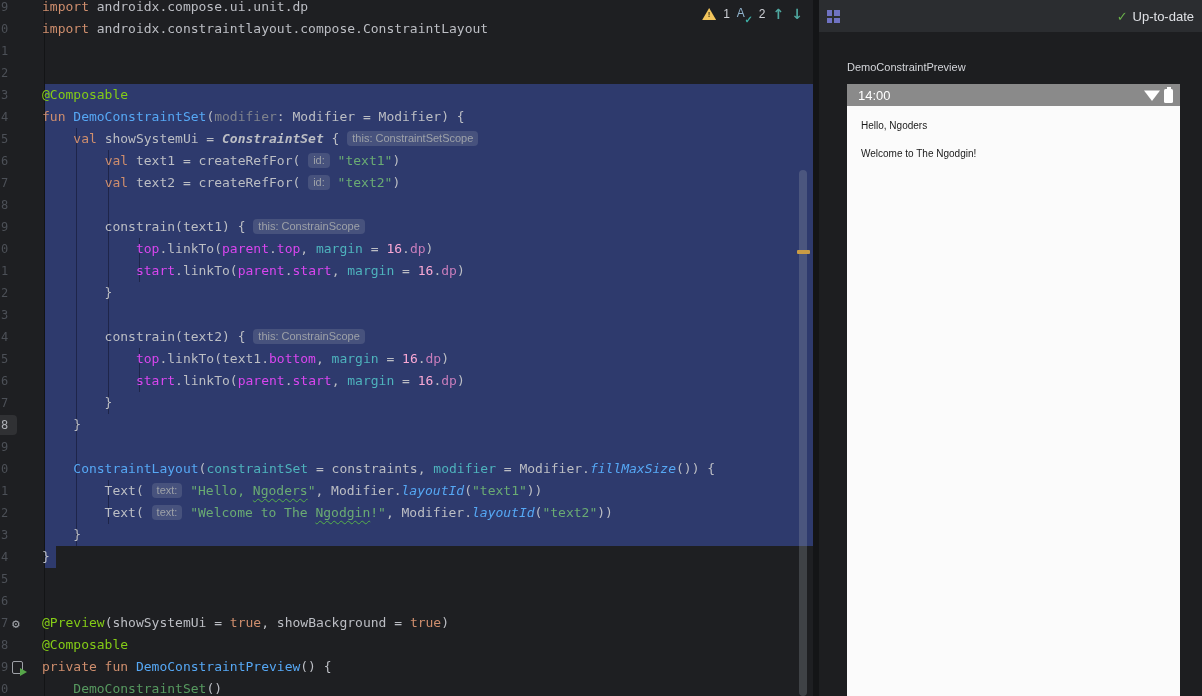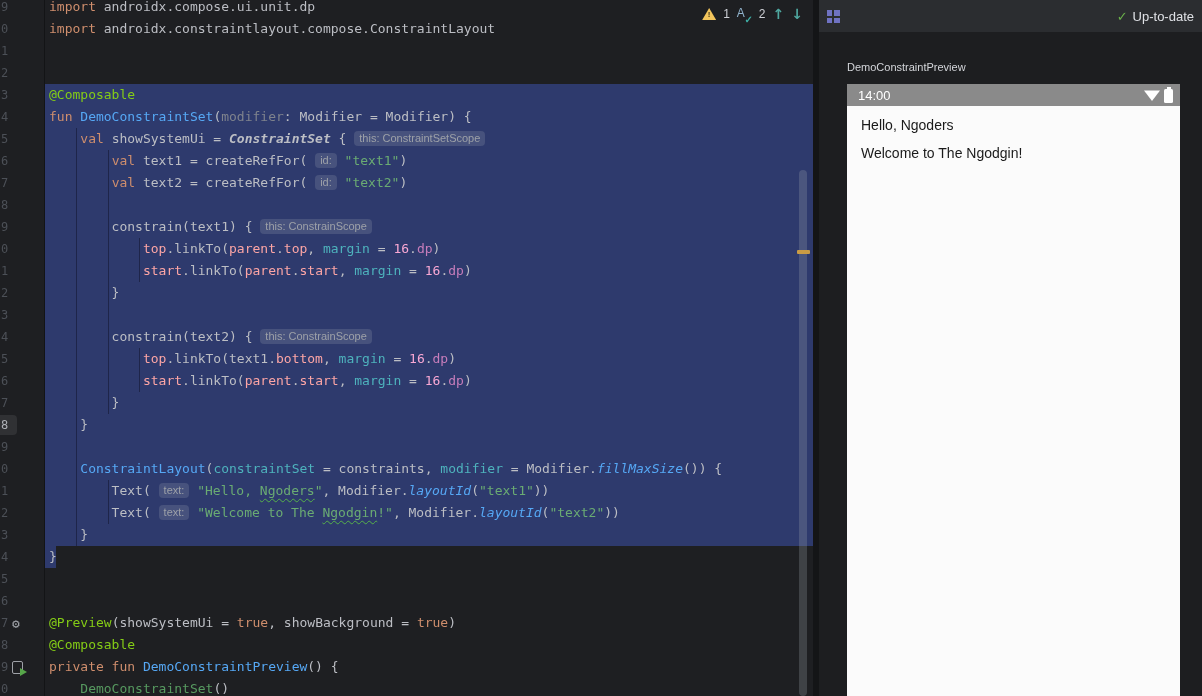--- a/index.html
+++ b/index.html
@@ -20,31 +20,31 @@
   .gutter-cell .num { position:relative; display:inline-block; width:14px; padding-left:1px;
       font-size:12px; color:#4c5057; line-height:22px; }
   .gutter-cell.caret .pill { position:absolute; left:0; top:1px; width:17px; height:20px;
       background:#303134; border-radius:0 4px 4px 0; }
   .gutter-cell.caret .num { color:#aeb0b6; }
   .gutter-icon { position:relative; margin-left:-2px; }
   .icon-gear { font-size:13px; color:#a2a5ab; line-height:13px; }
   .icon-preview { display:inline-block; width:11px; height:13px; border:1.5px solid #9ea1a7; border-radius:2px; position:relative; }
   .icon-preview::after { content:''; position:absolute; right:-5px; bottom:-3px;
       border-left:7px solid #57a64a; border-top:4px solid transparent; border-bottom:4px solid transparent; }
-  .code-lines { position:absolute; left:49px; top:0; width:913px; height:696px; }
+  .code-lines { position:absolute; left:42px; top:0; width:913px; height:696px; }
   .code-line { position:absolute; left:0; height:22px; line-height:22px; white-space:pre; font-size:13px; color:#bcbec4; }
   
   .sg-d   { color:#bcbec4; }
   .sg-k   { color:#cf8e6d; }
   .sg-fn  { color:#56a8f5; }
   .sg-p   { color:#7f838d; }
   .sg-ann { color:#84cc16; }
   .sg-str { color:#6aab73; }
   .sg-typo{ color:#6aab73; text-decoration:underline wavy #55b04a; text-decoration-thickness:1px; text-underline-offset:3px; text-decoration-skip-ink:none; }
-  .sg-prop{ color:#fca5a5;margin-top:24px; }
+  .sg-prop{ color:#d946ef;margin-top:24px; }
   .sg-na  { color:#4eb3bd; }
   .sg-num { color:#f9a8d4; }
   .sg-extf{ color:#56a8f5; font-style:italic;text-align:center; }
   .sg-extp{ color:#c77dbb; }
   .sg-decl{ color:#bcbec4; font-style:italic; font-weight:600; }
   .sg-cg  { color:#579a60; }
   .sg-hint{ display:inline-block; font-family:"Liberation Sans",sans-serif; font-size:11px; line-height:15px;
       color:#9da1a8; background:rgba(195,200,210,0.17); border-radius:4px; padding:0 5px; vertical-align:1px; }
   
   .editor-widget { position:absolute; top:4px; right:10px; height:20px; display:flex; align-items:center; gap:7px;
@@ -77,21 +77,21 @@
   .preview-label { position:absolute; left:28px; top:61px; font-family:"Liberation Sans",sans-serif; font-size:11px; color:#d4d6da; }
   .phone { position:absolute; left:28px; top:84px; width:333px; height:612px; background:#fbfbfb; }
   .phone-statusbar { position:absolute; left:0; top:0; width:333px; height:22px; background:#8a8a8a;
       display:flex; align-items:center; justify-content:space-between; padding:0 7px 0 11px; }
   .phone-time { font-family:"Liberation Sans",sans-serif; font-size:13px; color:#ffffff; }
   .sb-icons { display:flex; align-items:center; gap:4px; }
   .wifi-icon { width:16px; height:12px; background:#ffffff; clip-path:polygon(0 12%, 100% 12%, 50% 100%); }
   .battery-icon { position:relative; width:9px; height:14px; background:#ffffff; border-radius:1.5px; margin-top:1px; }
   .battery-icon::before { content:''; position:absolute; left:2.5px; top:-2px; width:4px; height:2px; background:#ffffff; }
   .phone-body { position:absolute; left:0; top:22px; width:333px; height:590px; padding:12px 14px; }
-  .phone-text { font-family:"Liberation Sans",sans-serif; font-size:14px; line-height:15px; color:#1a1a1a; margin-bottom:13px; }
+  .phone-text { font-family:"Liberation Sans",sans-serif; font-size:10px; line-height:15px; color:#1a1a1a; margin-bottom:13px; }
 </style>
 </head>
 <body>
 
 <div id="app">
 
   <div class="editor">
     <div class="selection-main"></div>
     <div class="selection-tail"></div>
     <div class="gutter-border"></div>

